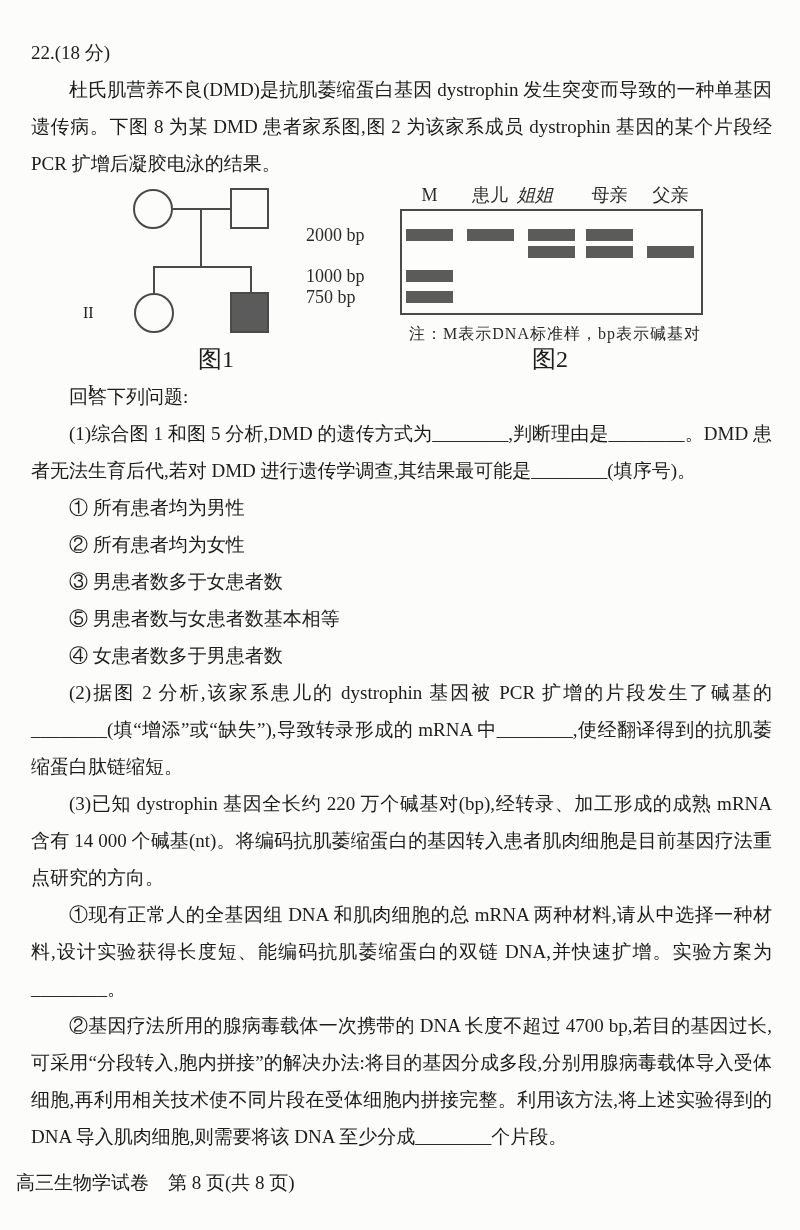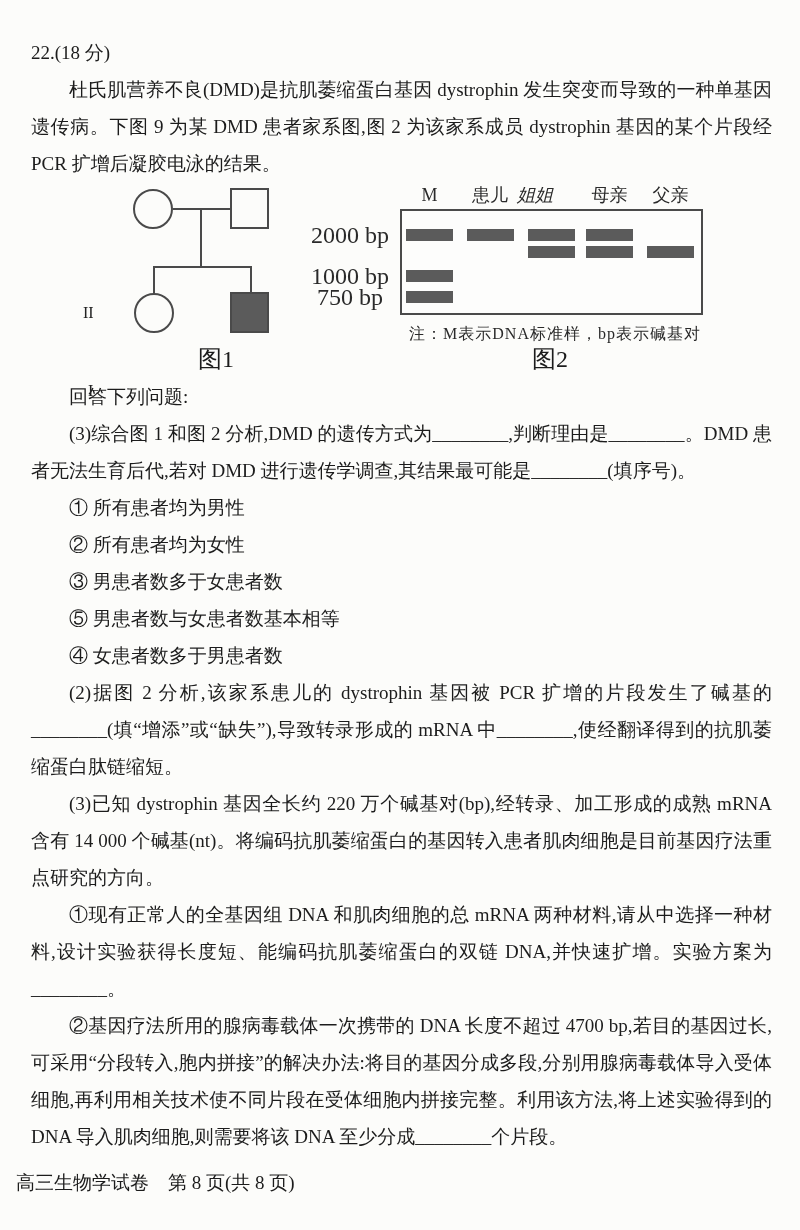--- a/index.html
+++ b/index.html
@@ -46,21 +46,21 @@
     width: 303px; height: 106px;
     border: 2px solid #4a4a4a; background: #fdfdfc;
   }
   .gel-lane-label {
     position: absolute; top: 0px; width: 80px;
     text-align: center; font-size: 18px; line-height: 26px; color: #2a2a2a;
   }
   .gel-band { position: absolute; width: 47px; height: 12px; background: #5b5b5b; }
   .gel-marker-label {
     position: absolute; left: 275px; width: 88px;
-    text-align: center; font-size: 24px; line-height: 22px; color: #2a2a2a;
+    text-align: left; font-size: 18px; line-height: 22px; color: #2a2a2a;
   }
   .gel-note {
     position: absolute; left: 369px; top: 140px; width: 310px;
     text-align: center; font-size: 16px; line-height: 24px;
     letter-spacing: 1px; color: #2a2a2a;
   }
   .gel-caption { left: 364px; top: 165px; width: 310px; }
   .fig1-caption { left: 125px; top: 165px; }
 
   .footer {
@@ -68,21 +68,21 @@
     text-align: left; font-size: 19px; color: #1c1c1c;
   }
 </style>
 </head>
 <body>
 
 <div class="content">
 
   <p class="line noindent">22.(18 分)</p>
 
-  <p class="line">杜氏肌营养不良(DMD)是抗肌萎缩蛋白基因 dystrophin 发生突变而导致的一种单基因遗传病。下图 9 为某 DMD 患者家系图,图 2 为该家系成员 dystrophin 基因的某个片段经 PCR 扩增后凝胶电泳的结果。</p>
+  <p class="line">杜氏肌营养不良(DMD)是抗肌萎缩蛋白基因 dystrophin 发生突变而导致的一种单基因遗传病。下图 8 为某 DMD 患者家系图,图 2 为该家系成员 dystrophin 基因的某个片段经 PCR 扩增后凝胶电泳的结果。</p>
 
   <div class="figure-canvas" id="fig-canvas">
 
     <div class="gen-label" style="left:57px; top:196px;">I</div>
     <div class="ped-shape ped-circle" style="left:102px; top:7px;"></div>
     <div class="ped-line" style="left:142px; top:26px; width:57px; height:2px;"></div>
     <div class="ped-shape ped-square" style="left:199px; top:6px;"></div>
     <div class="ped-line" style="left:169px; top:27px; width:2px; height:58px;"></div>
     <div class="ped-line" style="left:122px; top:84px; width:99px; height:2px;"></div>
     <div class="ped-line" style="left:122px; top:85px; width:2px; height:26px;"></div>
@@ -108,21 +108,21 @@
       <div class="gel-band" style="left: 555px; top: 47px; background: rgb(91, 91, 91);"></div>
       <div class="gel-band" style="left: 555px; top: 64px; background: rgb(91, 91, 91);"></div>
       <div class="gel-lane-label" style="left: 599.5px;">父亲</div>
       <div class="gel-band" style="left: 616px; top: 64px; background: rgb(91, 91, 91);"></div>
       <div class="gel-marker-label" style="top: 42px;">2000 bp</div>
       <div class="gel-marker-label" style="top: 83px;">1000 bp</div>
       <div class="gel-marker-label" style="top: 104px;">750 bp</div>
     </div>
 
   <p class="line">回答下列问题:</p>
-  <p class="line">(3)综合图 1 和图 2 分析,DMD 的遗传方式为________,判断理由是________。DMD 患者无法生育后代,若对 DMD 进行遗传学调查,其结果最可能是________(填序号)。</p>
+  <p class="line">(1)综合图 1 和图 5 分析,DMD 的遗传方式为________,判断理由是________。DMD 患者无法生育后代,若对 DMD 进行遗传学调查,其结果最可能是________(填序号)。</p>
 
   <div>
     <p class="line">① 所有患者均为男性</p>
     <p class="line">② 所有患者均为女性</p>
     <p class="line">③ 男患者数多于女患者数</p>
     <p class="line">⑤ 男患者数与女患者数基本相等</p>
     <p class="line">④ 女患者数多于男患者数</p>
   </div>
 
   <p class="line">(2)据图 2 分析,该家系患儿的 dystrophin 基因被 PCR 扩增的片段发生了碱基的________(填“增添”或“缺失”),导致转录形成的 mRNA 中________,使经翻译得到的抗肌萎缩蛋白肽链缩短。</p>

